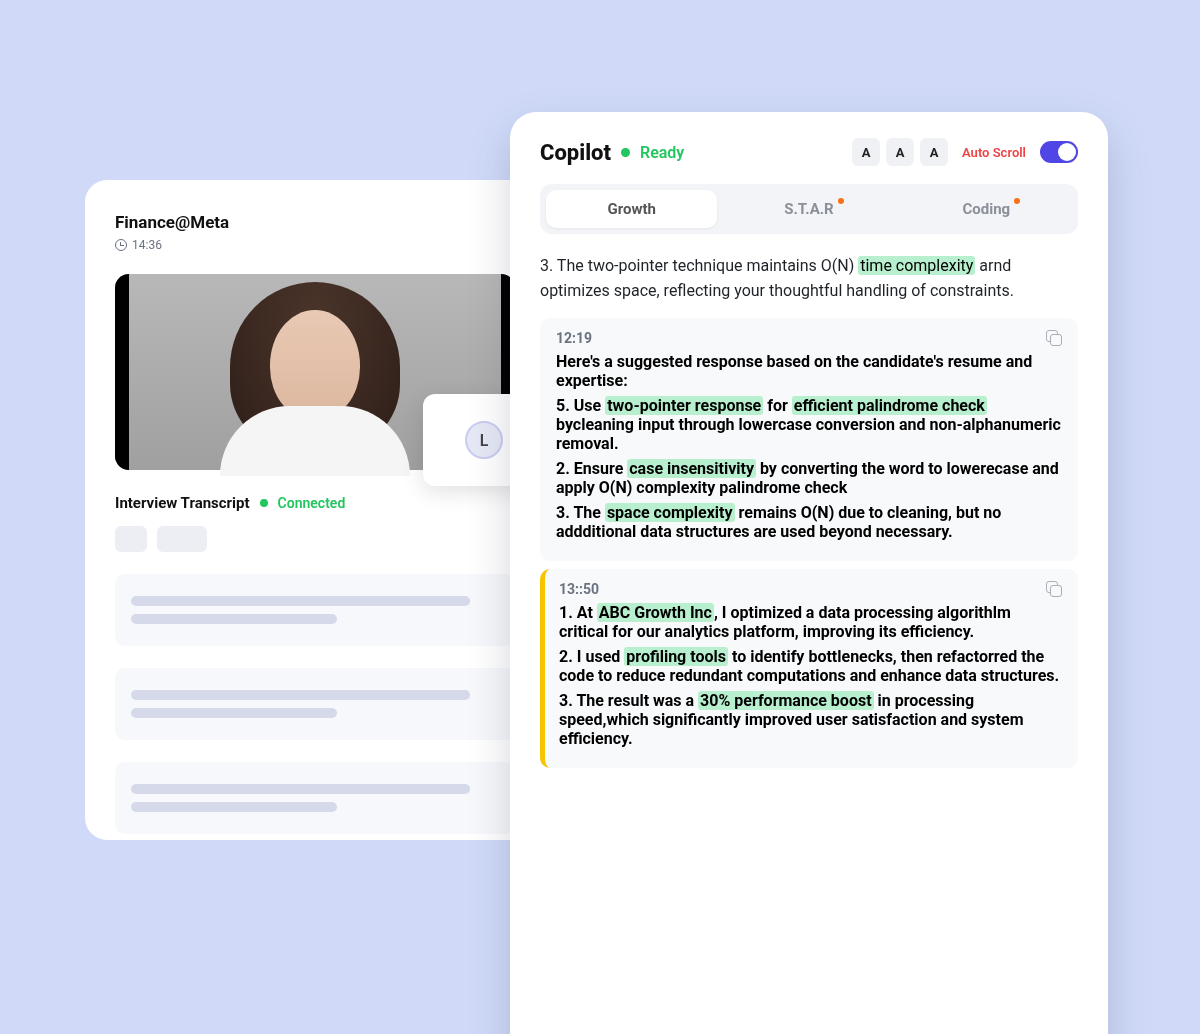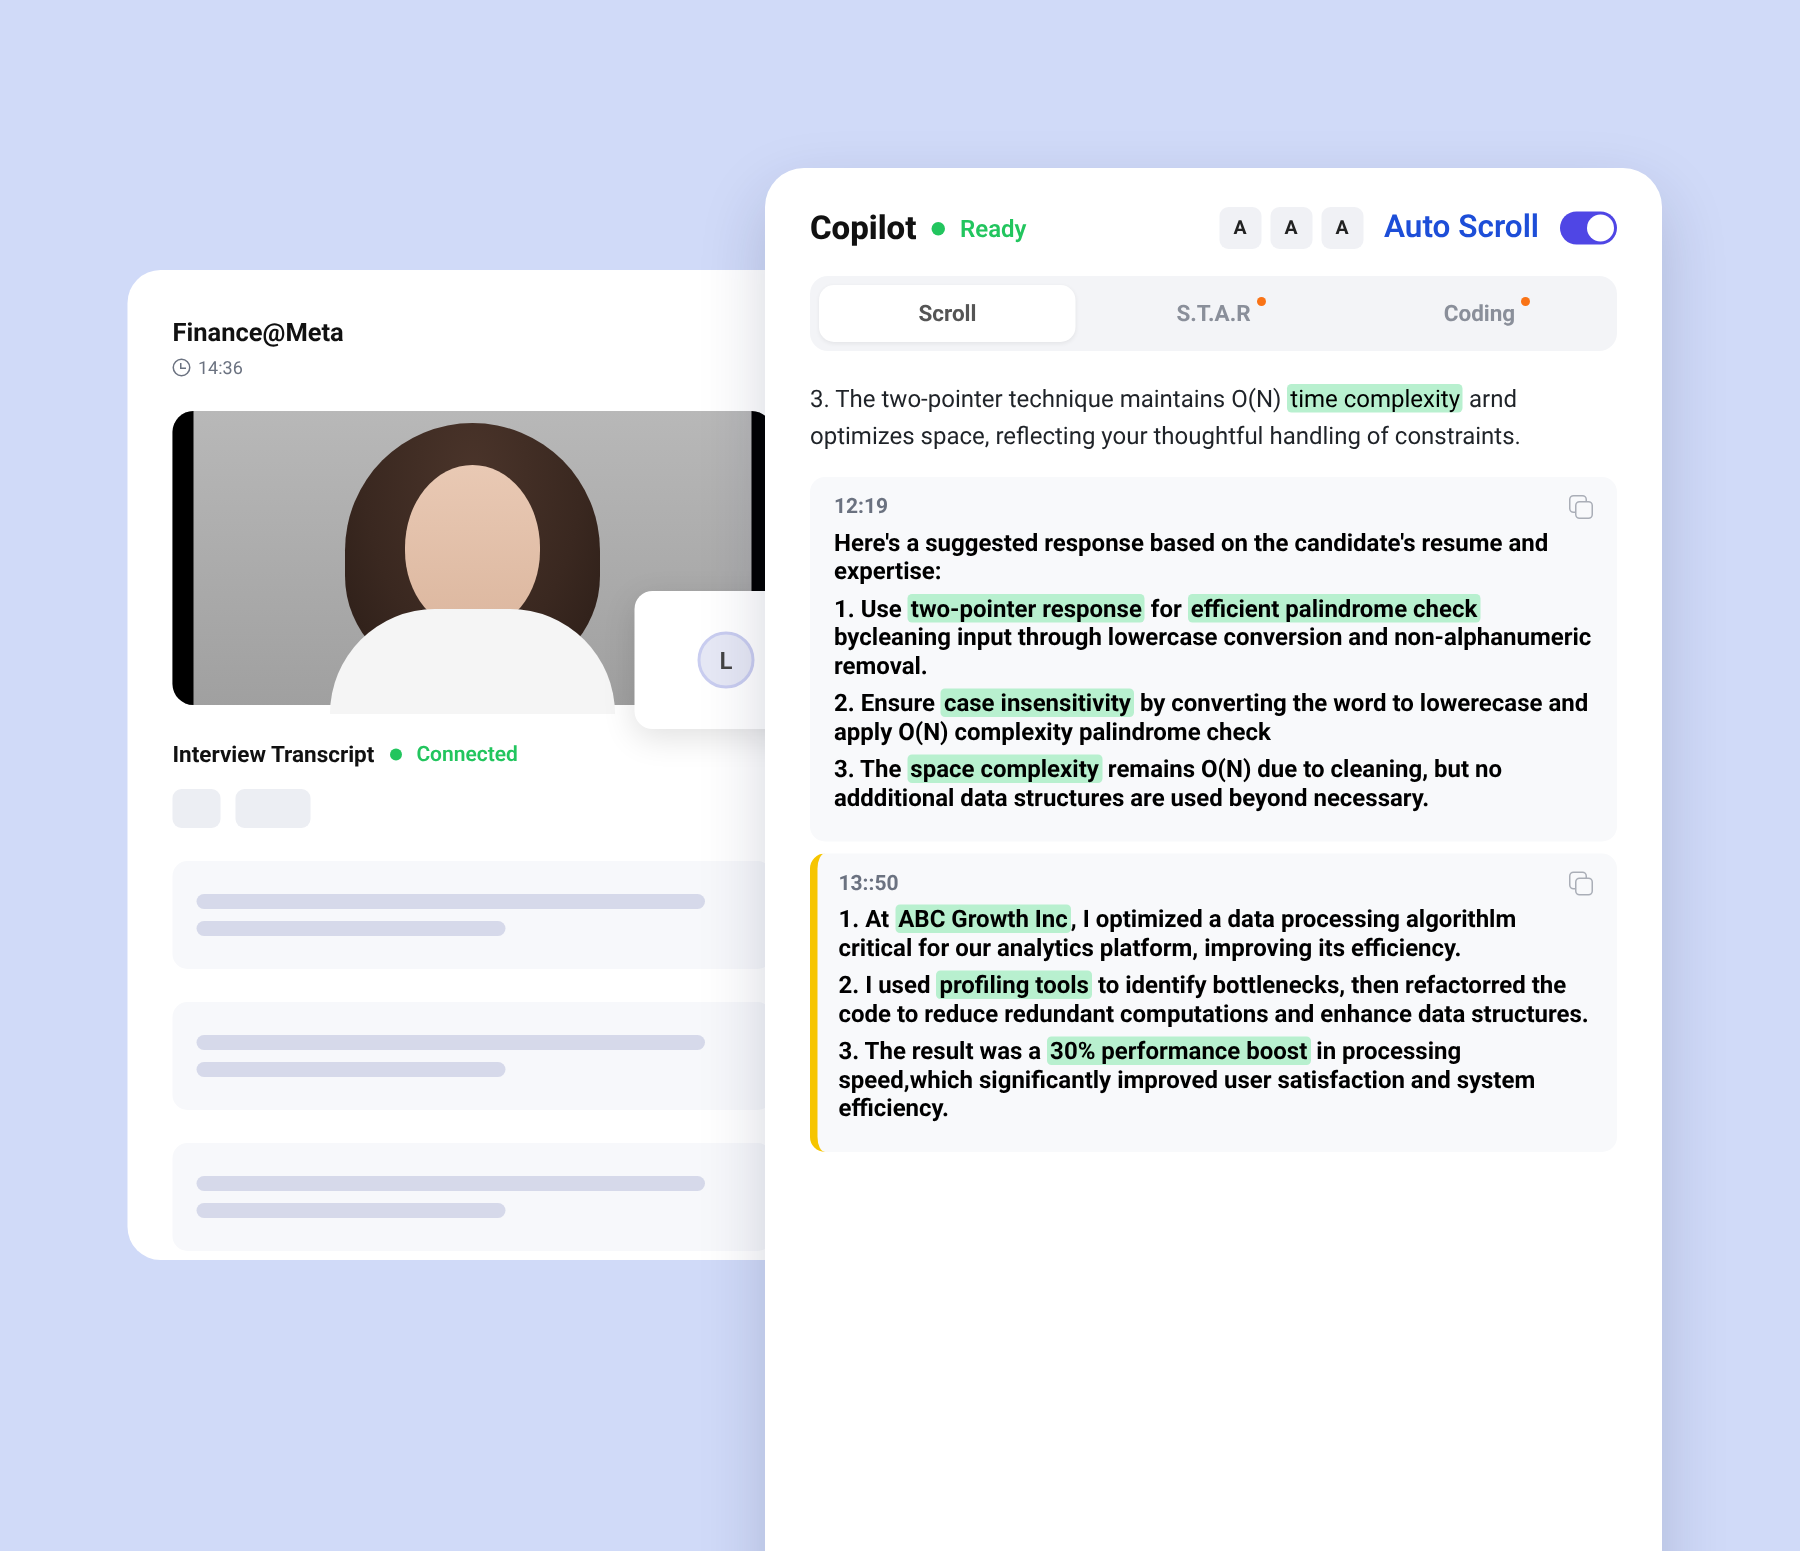--- a/index.html
+++ b/index.html
@@ -95,21 +95,21 @@
   display:flex; flex-direction:column;
 }
 .cp-header { display:flex; align-items:center; justify-content:space-between; }
 .cp-left { display:flex; align-items:center; gap:10px; }
 .cp-title { font-size:22px; font-weight:800; color:#111; }
 .ready-dot { width:9px; height:9px; border-radius:50%; background:#22c55e; }
 .ready-text { color:#22c55e; font-weight:600; font-size:16px; }
 .cp-right { display:flex; align-items:center; gap:14px; }
 .font-btn-group { display:flex; gap:6px; }
 .font-btn { width:28px; height:28px; border-radius:6px; background:#f0f1f5; color:#222; font-weight:700; display:flex; align-items:center; justify-content:center; font-size:13px; cursor:pointer; }
-.autoscroll-label { font-size:21px; font-weight:600; color:#1d4ed8; }
+.autoscroll-label { font-size:13px; font-weight:600; color:#ef4444; }
 .toggle { width:38px; height:22px; border-radius:11px; background:#4f46e5; position:relative; cursor:pointer; }
 .toggle::after { content:""; position:absolute; right:2px; top:2px; width:18px; height:18px; border-radius:50%; background:#fff; }
 
 .tab-bar { margin-top:18px; background:#f3f4f7; border-radius:12px; padding:6px; display:flex; gap:6px; }
 .tab { flex:1; text-align:center; padding:10px 0; border-radius:10px; font-size:15px; font-weight:700; color:#8a8f9a; cursor:pointer; position:relative; }
 .tab.active { background:#fff; color:#555; box-shadow:0 1px 3px rgba(0,0,0,.06); }
 .tab .dot { position:absolute; top:8px; margin-left:4px; width:6px; height:6px; border-radius:50%; background:#f97316; display:inline-block; }
 
 .messages { margin-top:14px; overflow:hidden; display:flex; flex-direction:column; gap:8px; }
 .msg-block { color:#1f2328; font-size:16px; line-height:1.55; }
@@ -188,38 +188,38 @@
         <div class="font-btn">A</div>
         <div class="font-btn">A</div>
         <div class="font-btn">A</div>
       </div>
       <span class="autoscroll-label">Auto Scroll</span>
       <div class="toggle"></div>
     </div>
   </div>
 
   <div class="tab-bar">
-    <div class="tab active"><span>Scroll</span></div>
+    <div class="tab active"><span>Growth</span></div>
     <div class="tab"><span>S.T.A.R</span><span class="dot"></span></div>
     <div class="tab"><span>Coding</span><span class="dot"></span></div>
   </div>
 
   <div class="messages">
 
     <div class="msg-block">
       <p class="msg-p"><span>3. The two-pointer technique maintains O(N) </span><mark class="hl">time complexity</mark><span> arnd optimizes space, reflecting your thoughtful handling of constraints.</span></p>
     </div>
 
     <div class="msg-card">
       <div class="msg-time">
         <span>12:19</span>
         <span class="copy-icon"></span>
       </div>
       <p class="msg-p">Here's a suggested response based on the candidate's resume and expertise:</p>
-      <p class="msg-p"><span>1. Use </span><mark class="hl">two-pointer response</mark><span> for </span><mark class="hl">efficient palindrome check</mark><span> bycleaning input through lowercase conversion and non-alphanumeric removal.</span></p>
+      <p class="msg-p"><span>5. Use </span><mark class="hl">two-pointer response</mark><span> for </span><mark class="hl">efficient palindrome check</mark><span> bycleaning input through lowercase conversion and non-alphanumeric removal.</span></p>
       <p class="msg-p"><span>2. Ensure </span><mark class="hl">case insensitivity</mark><span> by converting the word to lowerecase and apply O(N) complexity palindrome check</span></p>
       <p class="msg-p"><span>3. The </span><mark class="hl">space complexity</mark><span> remains O(N) due to cleaning, but no addditional data structures are used beyond necessary.</span></p>
     </div>
 
     <div class="msg-card accent">
       <div class="msg-time">
         <span>13::50</span>
         <span class="copy-icon"></span>
       </div>
       <p class="msg-p"><span>1. At </span><mark class="hl">ABC Growth Inc</mark><span>, I optimized a data processing algorithlm critical for our analytics platform, improving its efficiency.</span></p>

